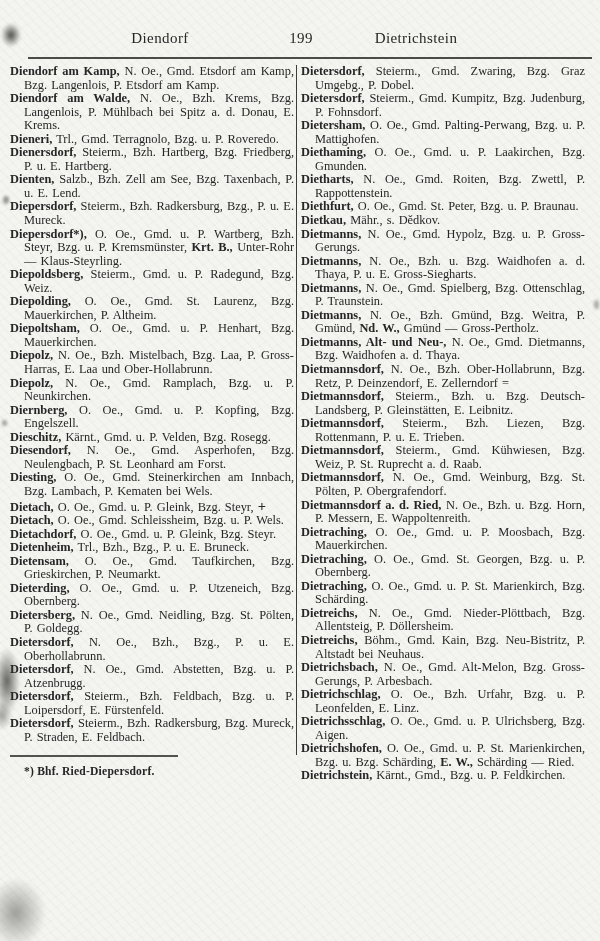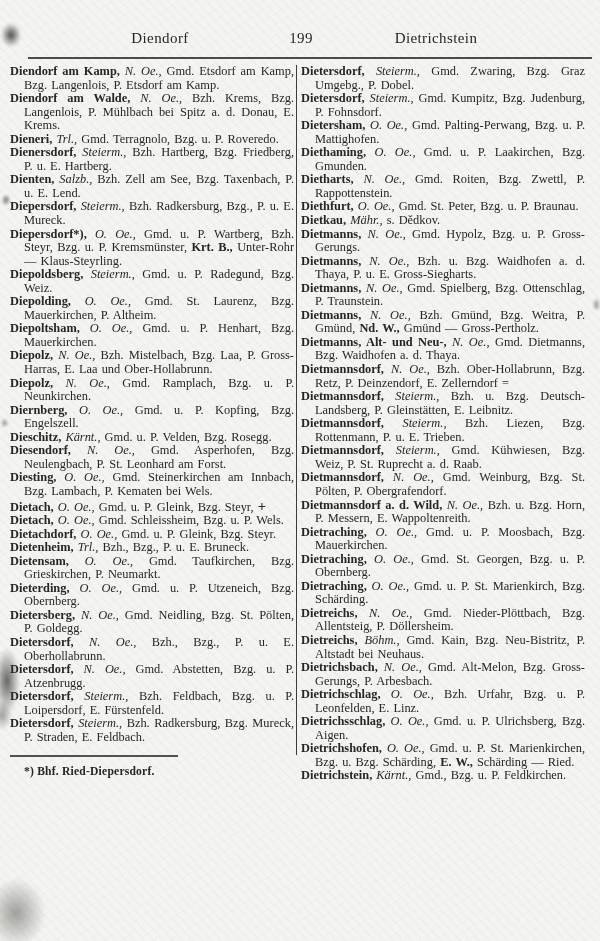--- a/index.html
+++ b/index.html
@@ -13,32 +13,32 @@
   body::before{
     content:"";position:absolute;inset:0;pointer-events:none;
     background:
       repeating-linear-gradient(47deg, rgba(120,120,115,.035) 0 2px, transparent 2px 7px),
       repeating-linear-gradient(-33deg, rgba(120,120,115,.03) 0 1px, transparent 1px 9px);
   }
   .running-header{position:absolute;top:30px;left:0;width:600px;height:20px;font-size:15px;}
   .rh-item{position:absolute;transform:translateX(-50%);white-space:nowrap;letter-spacing:.4px;text-align:center;}
   .rh-left{left:160px;}
   .rh-center{left:301px;}
-  .rh-right{left:436px;}
+  .rh-right{left:416px;}
   .header-rule{position:absolute;top:57px;left:28px;width:564px;height:2px;background:#4b4b48;}
   .columns{position:absolute;top:65px;left:10px;width:582px;display:flex;align-items:stretch;}
   .col{width:284px;}
   .col-divider{width:1px;background:#3c3c39;margin:0 4px 28px 2px;}
   .entry{
     font-size:12.4px;line-height:13.55px;text-align:justify;
     padding-left:14px;text-indent:-14px;
     word-spacing:1px;
   }
   .seg-b{font-weight:bold;}
-  .seg-i{font-style:italic;margin-top:48px;}
+  .seg-i{margin-top:48px;}
   .seg-sym{font-weight:bold;font-size:14.5px;line-height:1;}
   .footnote-block{margin-top:11px;padding-left:14px;}
   .footnote-rule{width:168px;height:1.5px;background:#52524f;margin:0 0 4px -14px;}
   .footnote-text{font-size:11.6px;font-weight:bold;letter-spacing:.2px;text-align:right;}
   
   .smudge{position:absolute;pointer-events:none;filter:blur(1.5px);}
   .sm-topleft{left:1px;top:23px;width:20px;height:24px;
     background:radial-gradient(closest-side,rgba(45,45,42,.85),rgba(45,45,42,0));}
   .sm-left-mid{left:-6px;top:648px;width:26px;height:66px;
     background:radial-gradient(closest-side,rgba(50,50,46,.75),rgba(50,50,46,0));}
@@ -109,21 +109,21 @@
         <div class="entry"><span class="seg-b">Dietmanns,</span><span class="seg-i"> N. Oe.,</span><span class="seg-r"> Gmd. Hypolz, Bzg. u. P. Gross-Gerungs.</span></div>
         <div class="entry"><span class="seg-b">Dietmanns,</span><span class="seg-i"> N. Oe.,</span><span class="seg-r"> Bzh. u. Bzg. Waidhofen a. d. Thaya, P. u. E. Gross-Siegharts.</span></div>
         <div class="entry"><span class="seg-b">Dietmanns,</span><span class="seg-i"> N. Oe.,</span><span class="seg-r"> Gmd. Spielberg, Bzg. Ottenschlag, P. Traunstein.</span></div>
         <div class="entry"><span class="seg-b">Dietmanns,</span><span class="seg-i"> N. Oe.,</span><span class="seg-r"> Bzh. Gmünd, Bzg. Weitra, P. Gmünd, </span><span class="seg-b">Nd. W.,</span><span class="seg-r"> Gmünd — Gross-Pertholz.</span></div>
         <div class="entry"><span class="seg-b">Dietmanns, Alt- und Neu-,</span><span class="seg-i"> N. Oe.,</span><span class="seg-r"> Gmd. Dietmanns, Bzg. Waidhofen a. d. Thaya.</span></div>
         <div class="entry"><span class="seg-b">Dietmannsdorf,</span><span class="seg-i"> N. Oe.,</span><span class="seg-r"> Bzh. Ober-Hollabrunn, Bzg. Retz, P. Deinzendorf, E. Zellerndorf =</span></div>
         <div class="entry"><span class="seg-b">Dietmannsdorf,</span><span class="seg-i"> Steierm.,</span><span class="seg-r"> Bzh. u. Bzg. Deutsch-Landsberg, P. Gleinstätten, E. Leibnitz.</span></div>
         <div class="entry"><span class="seg-b">Dietmannsdorf,</span><span class="seg-i"> Steierm.,</span><span class="seg-r"> Bzh. Liezen, Bzg. Rottenmann, P. u. E. Trieben.</span></div>
         <div class="entry"><span class="seg-b">Dietmannsdorf,</span><span class="seg-i"> Steierm.,</span><span class="seg-r"> Gmd. Kühwiesen, Bzg. Weiz, P. St. Ruprecht a. d. Raab.</span></div>
         <div class="entry"><span class="seg-b">Dietmannsdorf,</span><span class="seg-i"> N. Oe.,</span><span class="seg-r"> Gmd. Weinburg, Bzg. St. Pölten, P. Obergrafendorf.</span></div>
-        <div class="entry"><span class="seg-b">Dietmannsdorf a. d. Wild,</span><span class="seg-i"> N. Oe.,</span><span class="seg-r"> Bzh. u. Bzg. Horn, P. Messern, E. Wappoltenreith.</span></div>
+        <div class="entry"><span class="seg-b">Dietmannsdorf a. d. Ried,</span><span class="seg-i"> N. Oe.,</span><span class="seg-r"> Bzh. u. Bzg. Horn, P. Messern, E. Wappoltenreith.</span></div>
         <div class="entry"><span class="seg-b">Dietraching,</span><span class="seg-i"> O. Oe.,</span><span class="seg-r"> Gmd. u. P. Moosbach, Bzg. Mauerkirchen.</span></div>
         <div class="entry"><span class="seg-b">Dietraching,</span><span class="seg-i"> O. Oe.,</span><span class="seg-r"> Gmd. St. Georgen, Bzg. u. P. Obernberg.</span></div>
         <div class="entry"><span class="seg-b">Dietraching,</span><span class="seg-i"> O. Oe.,</span><span class="seg-r"> Gmd. u. P. St. Marienkirch, Bzg. Schärding.</span></div>
         <div class="entry"><span class="seg-b">Dietreichs,</span><span class="seg-i"> N. Oe.,</span><span class="seg-r"> Gmd. Nieder-Plöttbach, Bzg. Allentsteig, P. Döllersheim.</span></div>
         <div class="entry"><span class="seg-b">Dietreichs,</span><span class="seg-i"> Böhm.,</span><span class="seg-r"> Gmd. Kain, Bzg. Neu-Bistritz, P. Altstadt bei Neuhaus.</span></div>
         <div class="entry"><span class="seg-b">Dietrichsbach,</span><span class="seg-i"> N. Oe.,</span><span class="seg-r"> Gmd. Alt-Melon, Bzg. Gross-Gerungs, P. Arbesbach.</span></div>
         <div class="entry"><span class="seg-b">Dietrichschlag,</span><span class="seg-i"> O. Oe.,</span><span class="seg-r"> Bzh. Urfahr, Bzg. u. P. Leonfelden, E. Linz.</span></div>
         <div class="entry"><span class="seg-b">Dietrichsschlag,</span><span class="seg-i"> O. Oe.,</span><span class="seg-r"> Gmd. u. P. Ulrichsberg, Bzg. Aigen.</span></div>
         <div class="entry"><span class="seg-b">Dietrichshofen,</span><span class="seg-i"> O. Oe.,</span><span class="seg-r"> Gmd. u. P. St. Marienkirchen, Bzg. u. Bzg. Schärding, </span><span class="seg-b">E. W.,</span><span class="seg-r"> Schärding — Ried.</span></div>
         <div class="entry"><span class="seg-b">Dietrichstein,</span><span class="seg-i"> Kärnt.,</span><span class="seg-r"> Gmd., Bzg. u. P. Feldkirchen.</span></div>

